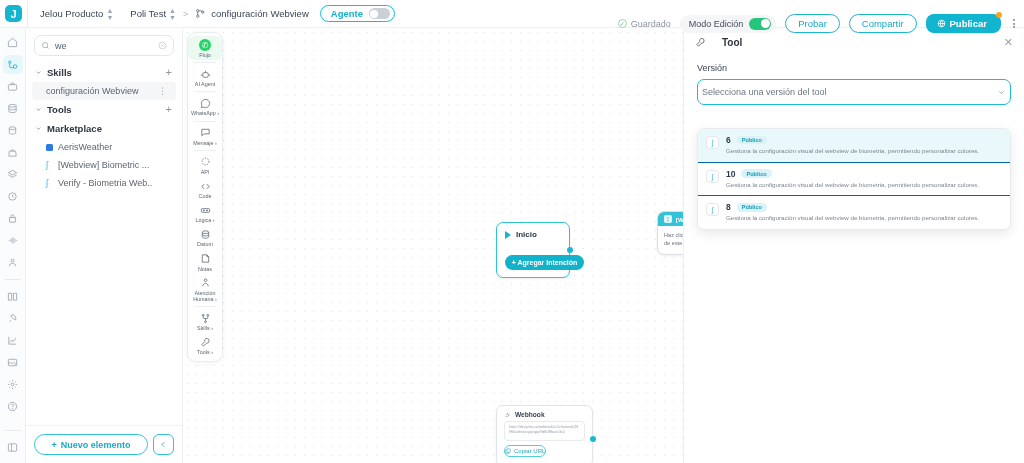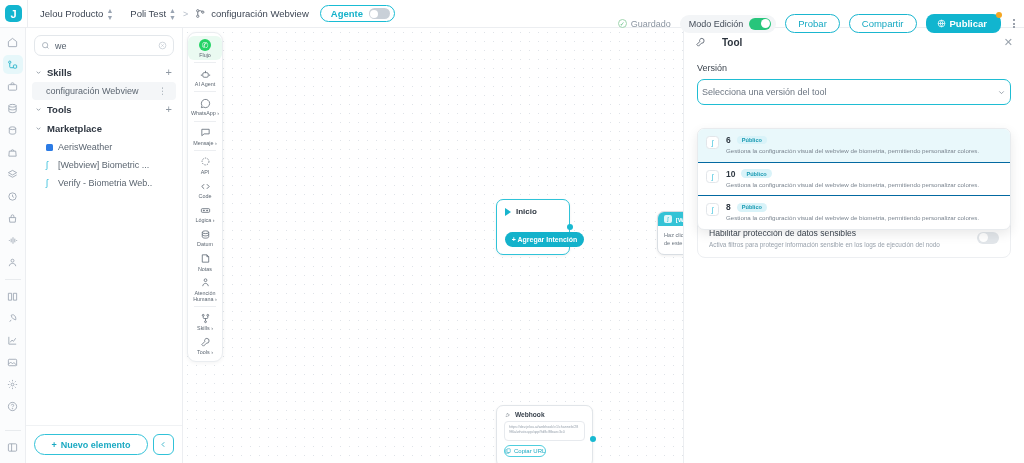--- a/index.html
+++ b/index.html
@@ -178,21 +178,21 @@
   .pal-sep { width: 22px; height: 1px; background: #eceef1; margin: 2px 0; }
   .wa-circle { width: 12px; height: 12px; border-radius: 50%; background: #25d366;
     display: flex; align-items: center; justify-content: center; color: #fff; font-size: 8px; }
 
   
   .node {
     position: absolute; background: #fff; border-radius: 7px;
     border: 1px solid #2fc3d8;
   }
   .node-inicio {
-    left: 313px; top: 171px; width: 74px; height: 56px;
+    left: 313px; top: 194px; width: 74px; height: 56px;
     box-shadow: 0 1px 3px rgba(0,0,0,.06);
   }
   .node-inicio .title {
     display: flex; align-items: center; gap: 5px; padding: 7px 8px 0 8px;
     font-size: 8px; color: #2d3640; font-weight: 600;
   }
   .play-tri {
     width: 0; height: 0; border-left: 6px solid #17b4cd;
     border-top: 4px solid transparent; border-bottom: 4px solid transparent;
   }
@@ -770,24 +770,17 @@
               </div>
               <div class="opt-desc">Gestiona la configuración visual del webview de biometria, permitiendo personalizar colores.</div>
             </div>
           </div>
         </div>
 
         <div class="helper">
           <span>Selecciona una </span><b>versión</b><span> del tool para poder configurar los </span><b>inputs</b><span> correspondientes</span>
         </div>
 
-        <div class="card-toggle">
-          <div class="ct-main">
-            <div class="ct-title">Habilitar protección de datos sensibles</div>
-            <div class="ct-sub">Activa filtros para proteger información sensible en los logs de ejecución del nodo</div>
-          </div>
-          <span class="toggle-off"></span>
-        </div>
       </div>
     </div>
 
   </div>
 </div>
 
 </body></html>

